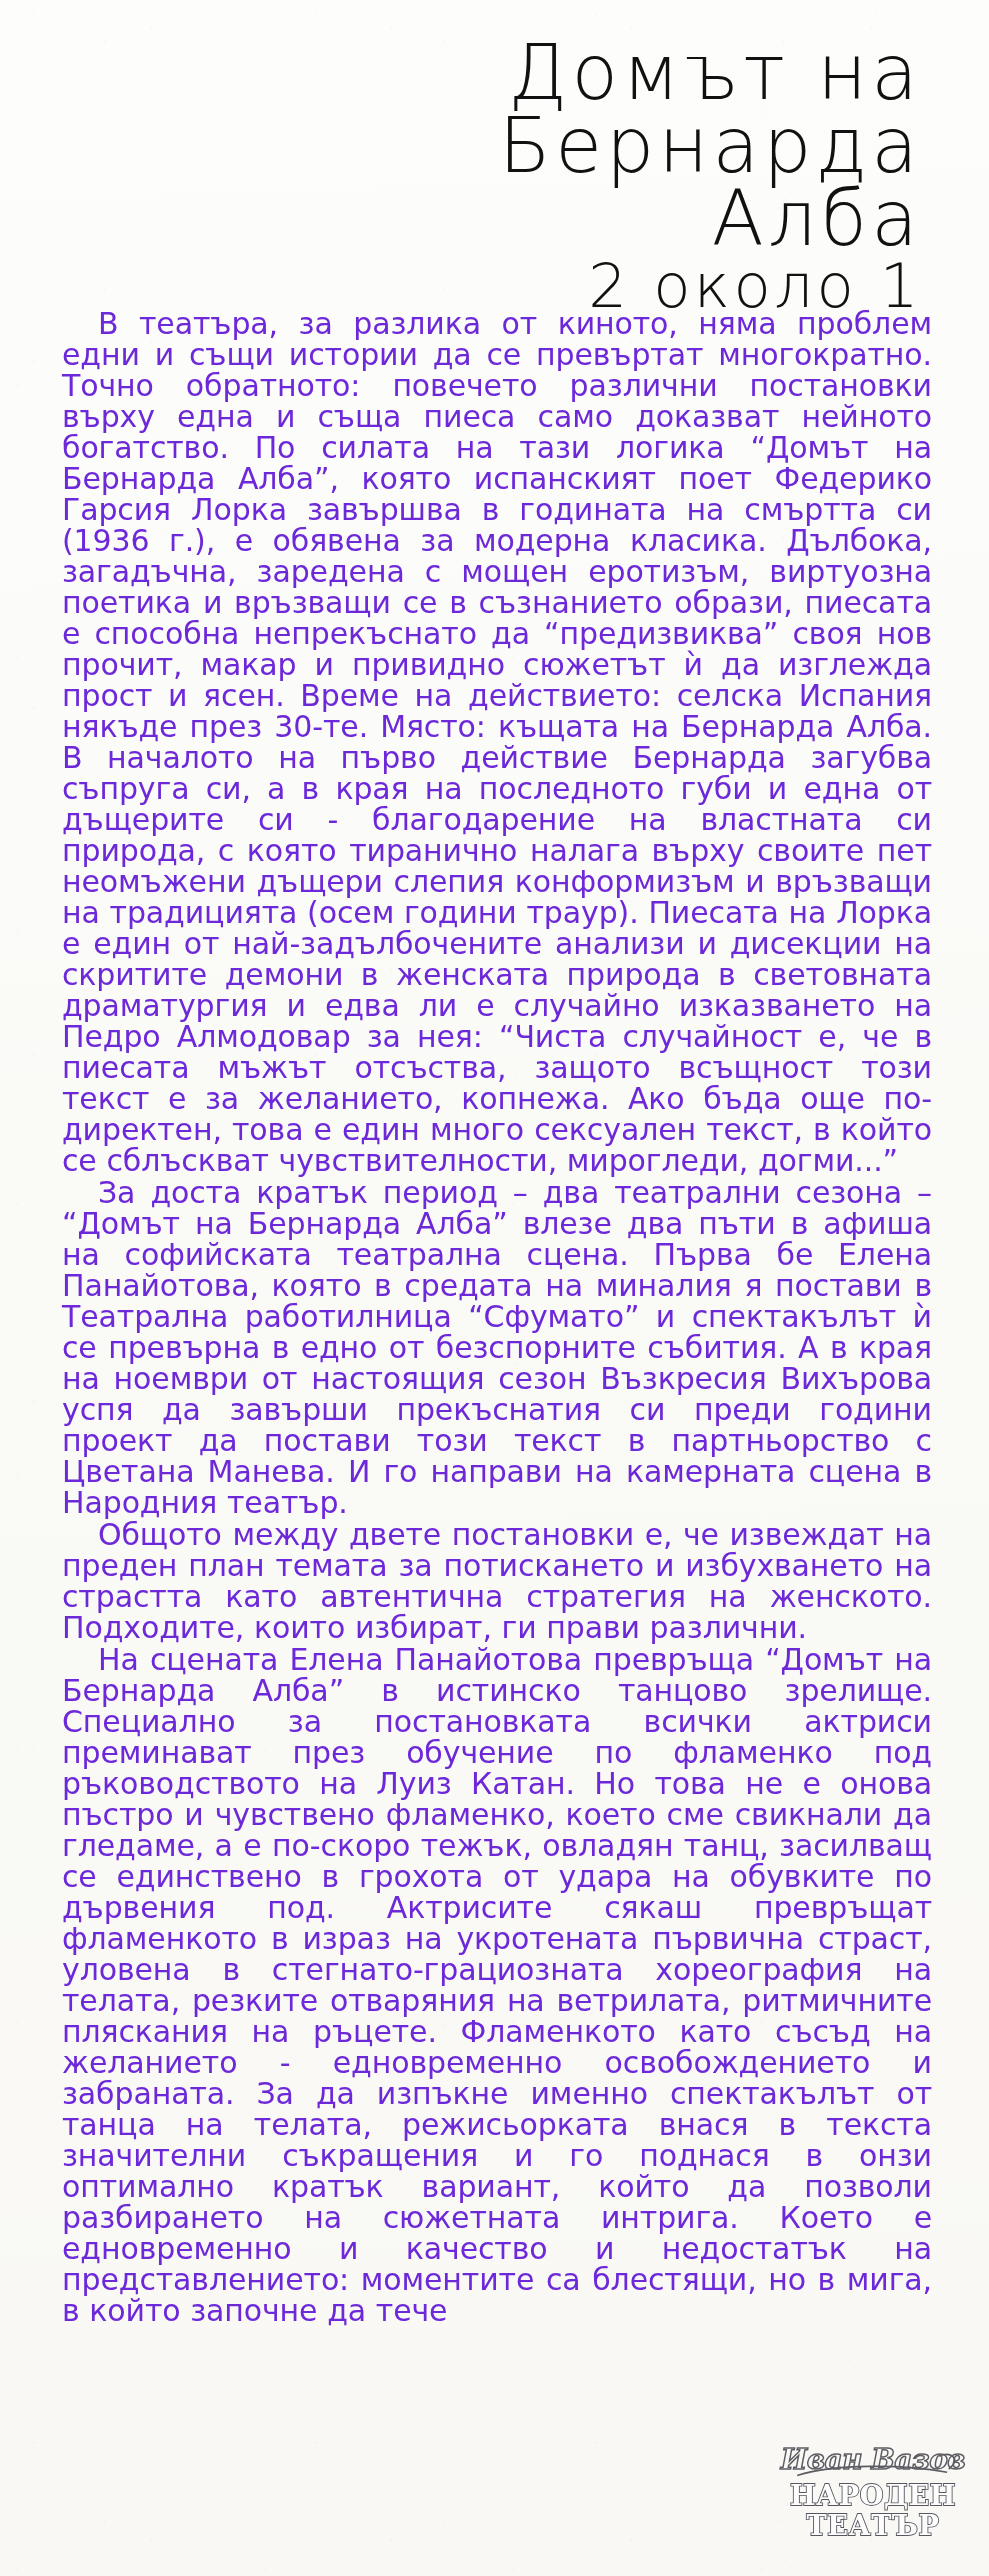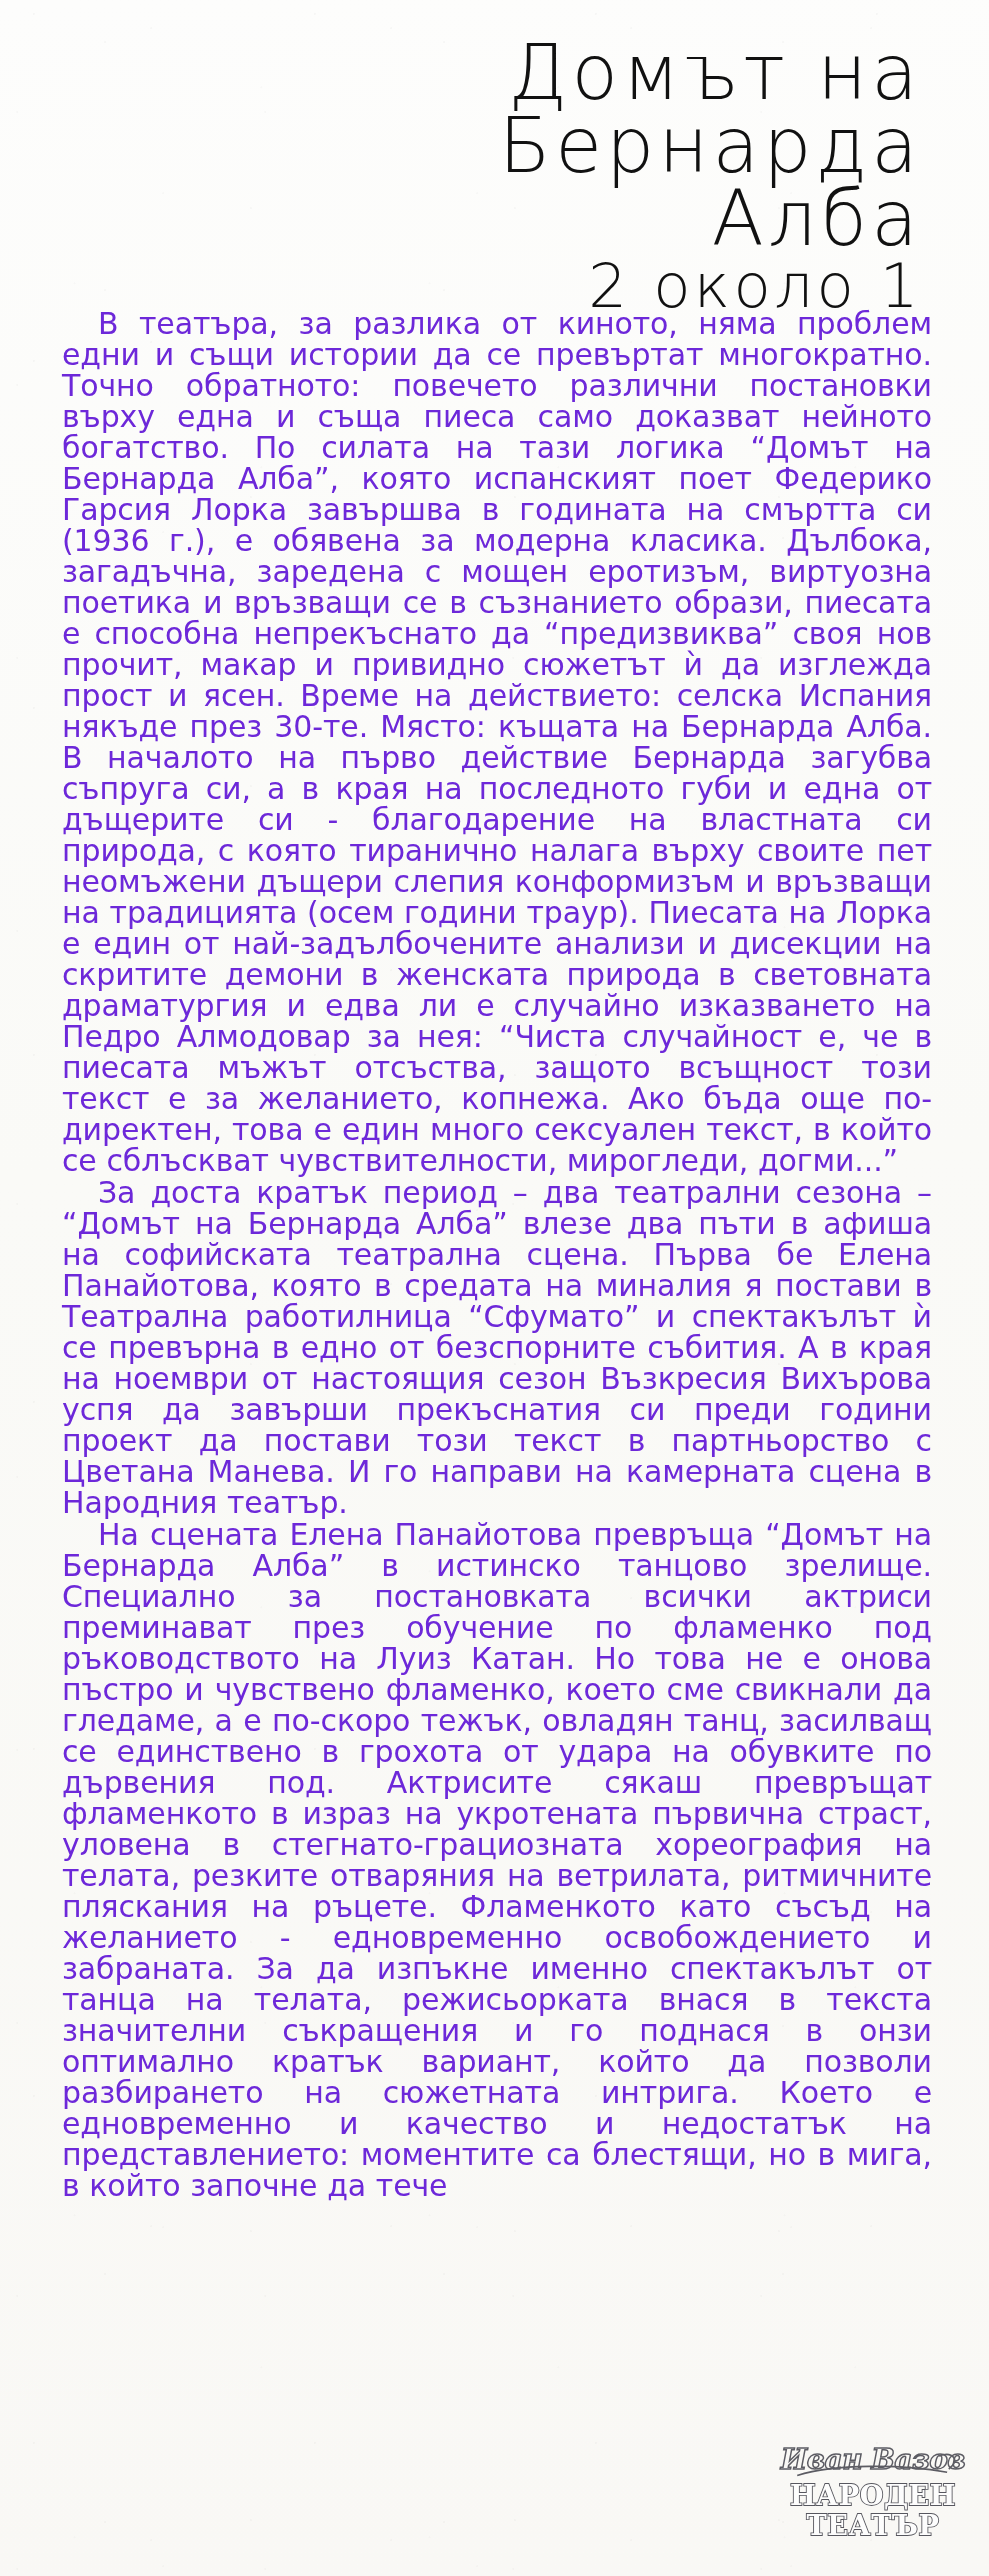--- a/index.html
+++ b/index.html
@@ -134,20 +134,21 @@
   <div id="title-block">
     <span class="title-line tl-1">Домът на</span>
     <span class="title-line tl-2">Бернарда</span>
     <span class="title-line tl-3">Алба</span>
     <span class="title-line tl-4">2 около 1</span>
   </div>
 
   <div id="article">
     <p class="para">В театъра, за разлика от киното, няма проблем едни и същи истории да се превъртат многократно. Точно обратното: повечето различни постановки върху една и съща пиеса само доказват нейното богатство. По силата на тази логика “Домът на Бернарда Алба”, която испанският поет Федерико Гарсия Лорка завършва в годината на смъртта си (1936 г.), е обявена за модерна класика. Дълбока, загадъчна, заредена с мощен еротизъм, виртуозна поетика и връзващи се в съзнанието образи, пиесата е способна непрекъснато да “предизвиква” своя нов прочит, макар и привидно сюжетът ѝ да изглежда прост и ясен. Време на действието: селска Испания някъде през 30-те. Място: къщата на Бернарда Алба. В началото на първо действие Бернарда загубва съпруга си, а в края на последното губи и една от дъщерите си - благодарение на властната си природа, с която тиранично налага върху своите пет неомъжени дъщери слепия конформизъм и връзващи на традицията (осем години траур). Пиесата на Лорка е един от най-задълбочените анализи и дисекции на скритите демони в женската природа в световната драматургия и едва ли е случайно изказването на Педро Алмодовар за нея: “Чиста случайност е, че в пиесата мъжът отсъства, защото всъщност този текст е за желанието, копнежа. Ако бъда още по-директен, това е един много сексуален текст, в който се сблъскват чувствителности, мирогледи, догми...”</p>
     <p class="para">За доста кратък период – два театрални сезона – “Домът на Бернарда Алба” влезе два пъти в афиша на софийската театрална сцена. Първа бе Елена Панайотова, която в средата на миналия я постави в Театрална работилница “Сфумато” и спектакълът ѝ се превърна в едно от безспорните събития. А в края на ноември от настоящия сезон Възкресия Вихърова успя да завърши прекъснатия си преди години проект да постави този текст в партньорство с Цветана Манева. И го направи на камерната сцена в Народния театър.</p>
+    <p class="para">Общото между двете постановки е, че извеждат на преден план темата за потискането и избухването на страстта като автентична стратегия на женското. Подходите, които избират, ги прави различни.</p>
     <p class="para">На сцената Елена Панайотова превръща “Домът на Бернарда Алба” в истинско танцово зрелище. Специално за постановката всички актриси преминават през обучение по фламенко под ръководството на Луиз Катан. Но това не е онова пъстро и чувствено фламенко, което сме свикнали да гледаме, а е по-скоро тежък, овладян танц, засилващ се единствено в грохота от удара на обувките по дървения под. Актрисите сякаш превръщат фламенкото в израз на укротената първична страст, уловена в стегнато-грациозната хореография на телата, резките отваряния на ветрилата, ритмичните пляскания на ръцете. Фламенкото като съсъд на желанието - едновременно освобождението и забраната. За да изпъкне именно спектакълът от танца на телата, режисьорката внася в текста значителни съкращения и го поднася в онзи оптимално кратък вариант, който да позволи разбирането на сюжетната интрига. Което е едновременно и качество и недостатък на представлението: моментите са блестящи, но в мига, в който започне да тече</p>
   </div>
 
   <div id="watermark">
     <svg viewBox="0 0 232 136" xmlns="http://www.w3.org/2000/svg" aria-hidden="true">
 
       <text class="stamp-script" x="116" y="40" font-size="34" text-anchor="middle">Иван Вазов</text>
 
       <path class="stamp-outline" d="M24 48 C 70 34, 150 34, 206 44"></path>
       <path class="stamp-outline" d="M196 24 C 214 18, 222 30, 208 40"></path>

